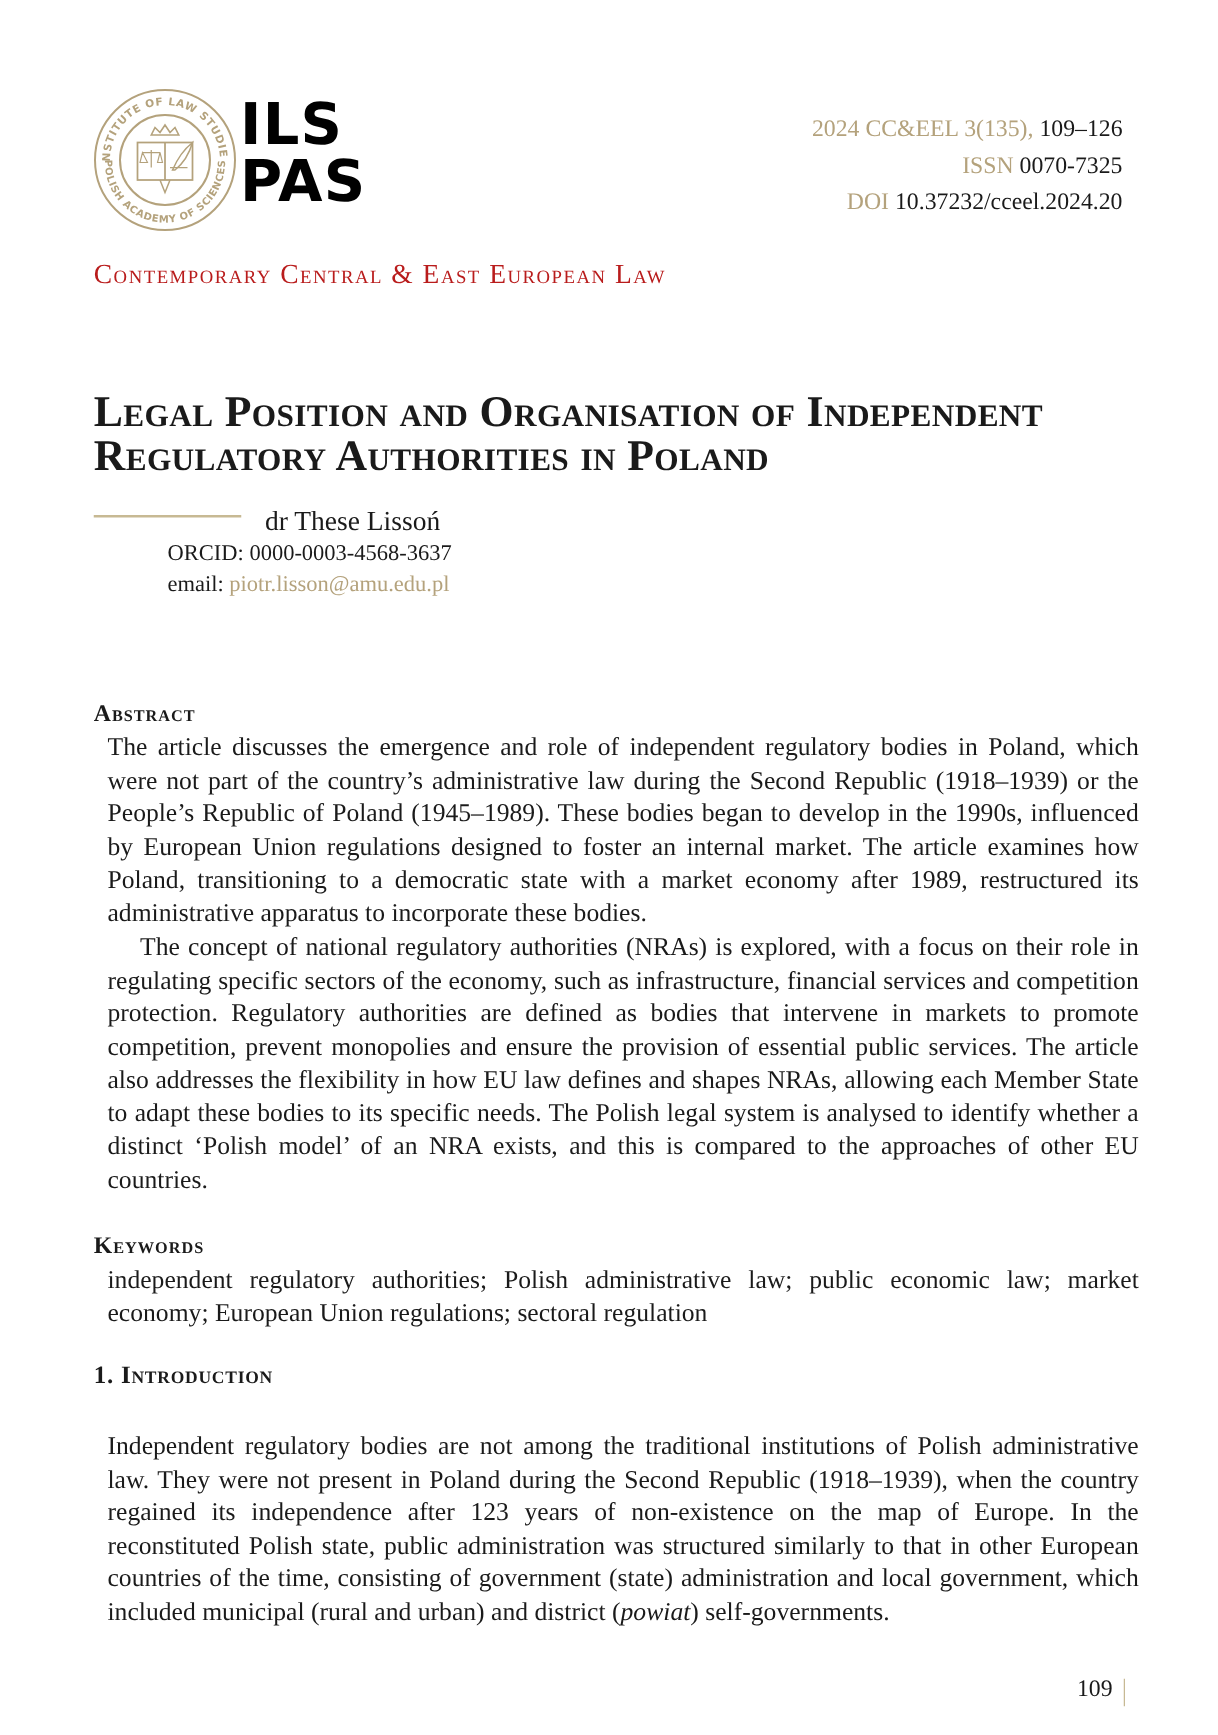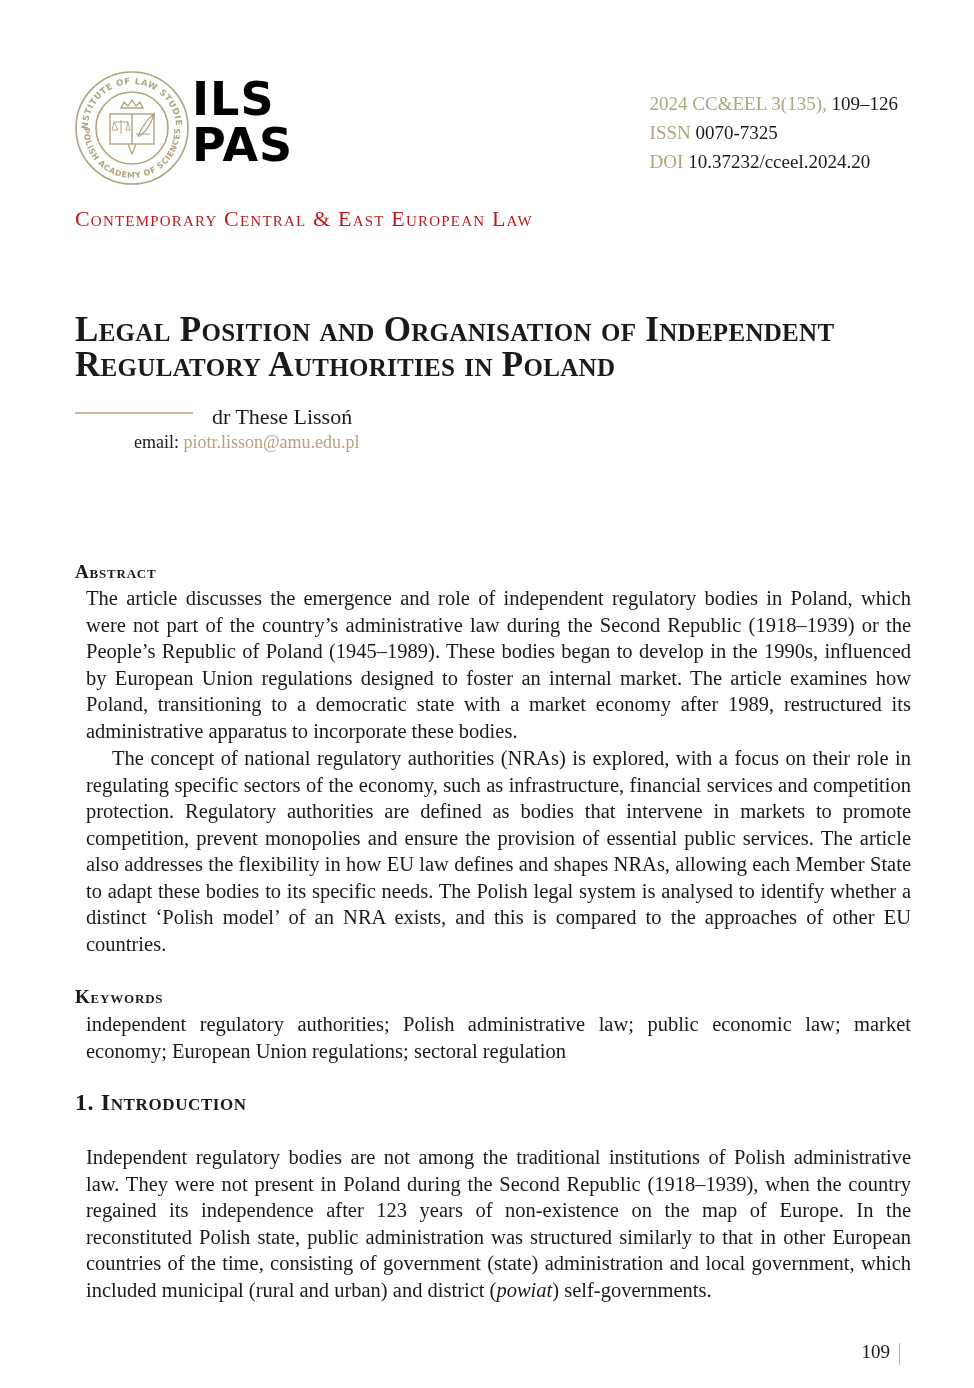--- a/index.html
+++ b/index.html
@@ -9,21 +9,21 @@
     }
     .logo { position: absolute; left: 74px; top: 70px; width: 220px; height: 120px; }
     .seal { position: absolute; left: 0; top: 0; width: 116px; height: 116px; }
     .wordmark {
       position: absolute; left: 118px; top: 6px;
       font-family: "DejaVu Sans", "Liberation Sans", sans-serif; font-weight: bold;
       font-size: 46px; line-height: 46px; color: #000000; letter-spacing: 1px;
     }
     .wordmark span { display: block; }
     .meta {
-      position: absolute; right: 76px; top: 89px; text-align: left;
+      position: absolute; right: 76px; top: 89px; text-align: right;
       font-size: 19px; line-height: 29px; color: #1a1a1a;
     }
     .gold { color: #b4a27c; }
     .journal {
       position: absolute; left: 75px; top: 206px;
       font-size: 22px; font-variant: small-caps; letter-spacing: 1.2px; color: #b91c1c;
     }
     .title {
       position: absolute; left: 75px; top: 312px; width: 830px;
       font-size: 35px; line-height: 35px; font-weight: bold; font-variant: small-caps;
@@ -36,21 +36,21 @@
     .section-label {
       position: absolute; left: 75px; font-size: 19px; font-weight: bold;
       font-variant: small-caps; letter-spacing: 0.8px;
     }
     .para {
       position: absolute; left: 86px; width: 825px; font-size: 20.5px; line-height: 26.5px;
       text-align: justify; margin: 0; hyphens: auto;
     }
     .indent { text-indent: 26px; }
     .h1 {
-      position: absolute; left: 75px; top: 1089px; font-size: 24px; font-weight: bold;
+      position: absolute; left: 75px; top: 1089px; font-size: 20px; font-weight: bold;
       font-variant: small-caps; letter-spacing: 0.6px; margin: 0;
     }
     .page-num { position: absolute; right: 84px; top: 1341px; font-size: 19px; }
     .page-bar { position: absolute; right: 74px; top: 1343px; width: 1.5px; height: 22px; background: #c7b993; }
   </style>
 </head>
 <body>
 
 <div class="logo">
   <svg class="seal" viewBox="0 0 116 116">
@@ -97,20 +97,21 @@
   </div>
 </div>
 
 <div class="journal">Contemporary Central &amp; East European Law</div>
 
 <h1 class="title">Legal Position and Organisation of Independent Regulatory Authorities in Poland</h1>
 
 <div class="rule"></div>
 <div class="author-name">dr These Lissoń</div>
 <div class="affil">
+  <div>ORCID: 0000-0003-4568-3637</div>
   <div>
     <span>email:</span>
     <span class="gold">piotr.lisson@amu.edu.pl</span>
   </div>
 </div>
 
 <div class="section-label" style="top:561px;">Abstract</div>
 <p class="para" style="top:585px;">The article discusses the emergence and role of independent regulatory bodies in Poland, which were not part of the country’s administrative law during the Second Republic (1918–1939) or the People’s Republic of Poland (1945–1989). These bodies began to develop in the 1990s, influenced by European Union regulations designed to foster an internal market. The article examines how Poland, transitioning to a democratic state with a market economy after 1989, restructured its administrative apparatus to incorporate these bodies.</p>
 <p class="para indent" style="top:745px;">The concept of national regulatory authorities (NRAs) is explored, with a focus on their role in regulating specific sectors of the economy, such as infrastructure, financial services and competition protection. Regulatory authorities are defined as bodies that intervene in markets to promote competition, prevent monopolies and ensure the provision of essential public services. The article also addresses the flexibility in how EU law defines and shapes NRAs, allowing each Member State to adapt these bodies to its specific needs. The Polish legal system is analysed to identify whether a distinct ‘Polish model’ of an NRA exists, and this is compared to the approaches of other EU countries.</p>
 

